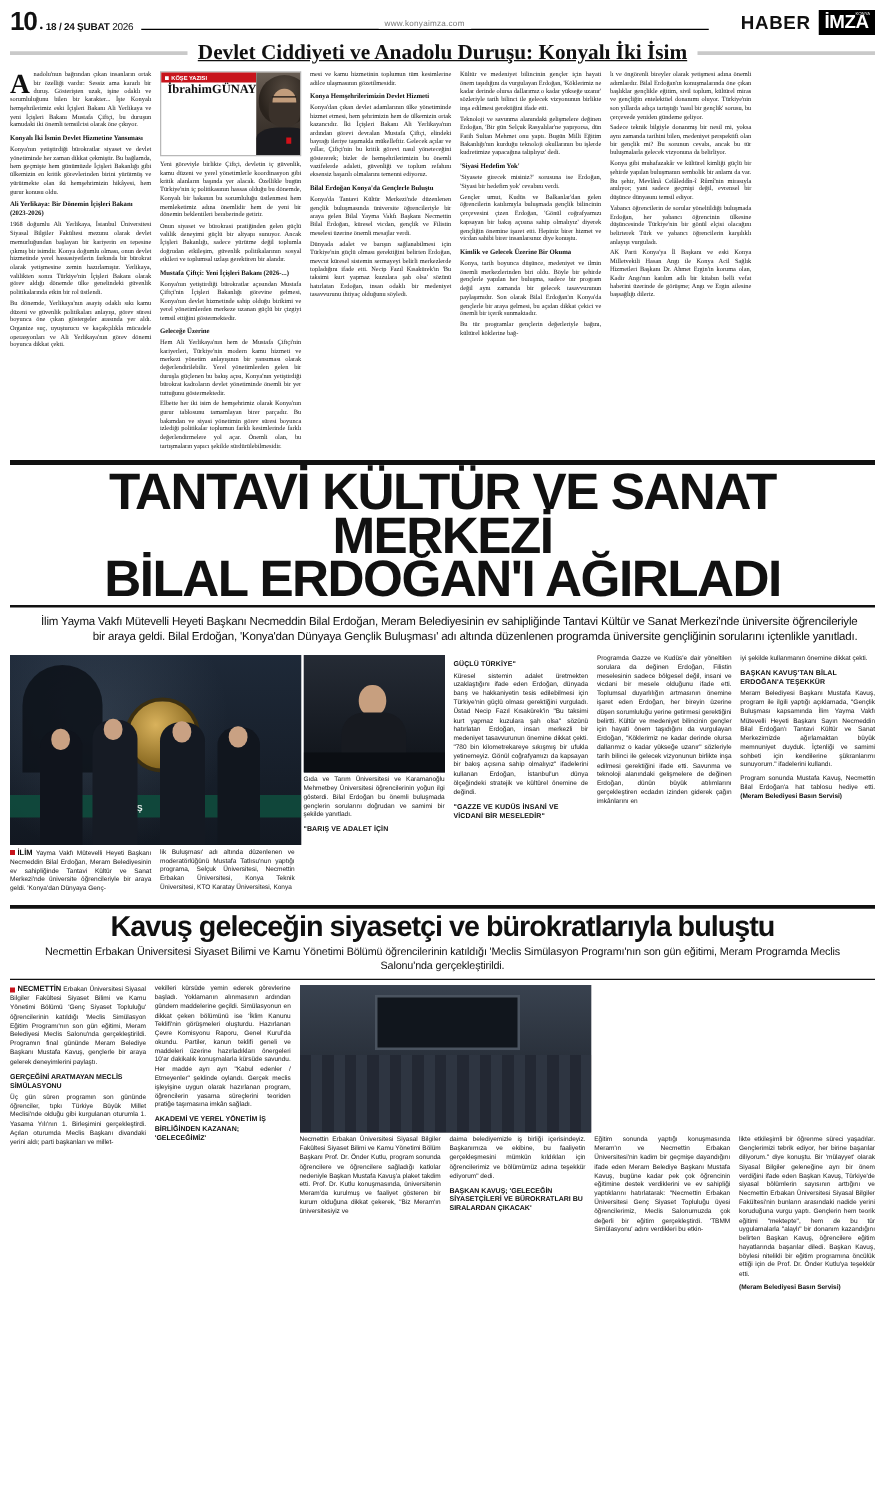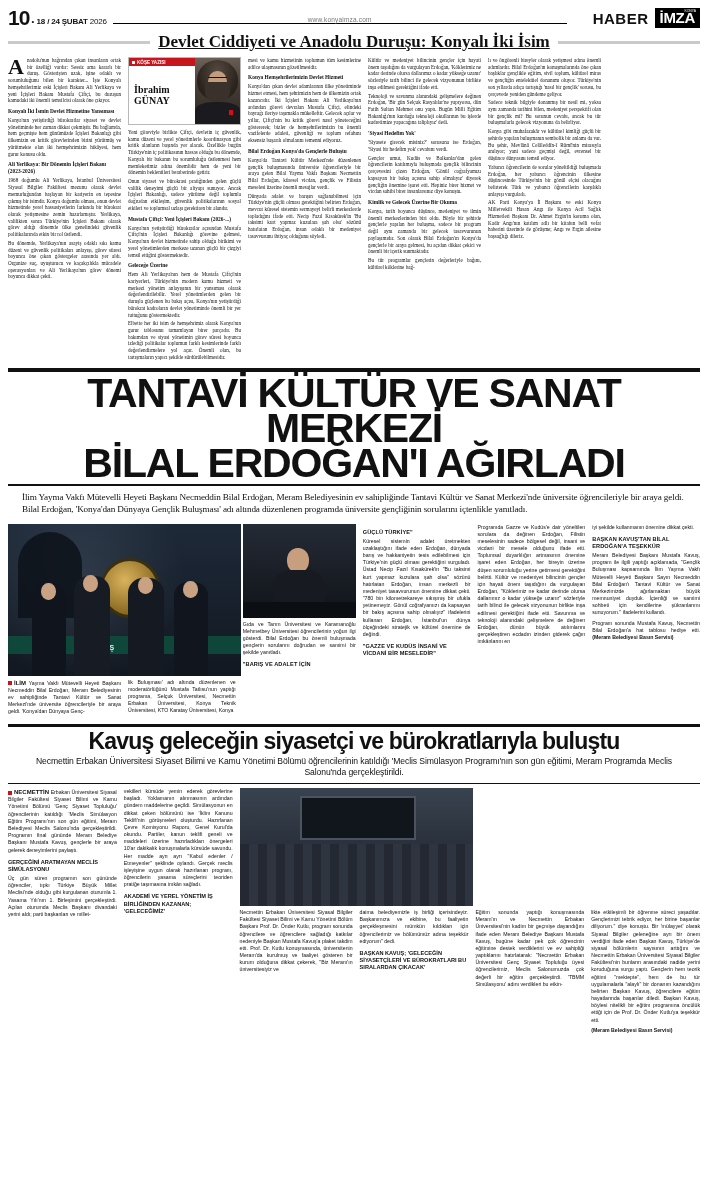--- a/index.html
+++ b/index.html
@@ -37,39 +37,39 @@
   .op-col{width:113px;}
   .op-col p{margin:0 0 2px 0;font-size:5.1px;line-height:1.32;text-align:justify;hyphens:auto;}
   .op-sub{font-weight:bold;font-size:5.4px;line-height:1.3;margin:4px 0 2px 0;}
   .dropcap::first-letter{float:left;font-size:22px;line-height:18px;padding:1px 3px 0 0;font-weight:bold;}
 
   .author-card{width:113px;border:1px solid #b8b8b8;display:flex;margin-bottom:4px;height:68px;box-sizing:border-box;}
   .ac-left{flex:1;display:flex;flex-direction:column;}
   .ac-tag{background:#c8141c;color:#fff;font-family:"Liberation Sans",sans-serif;font-weight:bold;font-size:4.6px;
     padding:1.5px 3px;display:flex;align-items:center;gap:2px;}
   .ac-tag .sq{width:3px;height:3px;background:#fff;display:inline-block;}
-  .ac-name{flex:1;display:flex;flex-direction:column;justify-content:center;padding-left:5px;}
+  .ac-name{flex:1;display:flex;flex-direction:row;justify-content:center;padding-left:5px;}
   .ac-n1{font-size:10px;font-weight:bold;line-height:11px;}
   .ac-n2{font-size:10px;font-weight:bold;line-height:11px;}
   .ac-photo{width:45px;background:linear-gradient(175deg,#6d6258 0%,#453c35 45%,#2b2520 100%);position:relative;overflow:hidden;}
   .ac-photo .hair{position:absolute;left:2px;top:2px;width:41px;height:40px;border-radius:50% 50% 45% 45%;
     background:radial-gradient(ellipse at 50% 30%,#554a40 0%,#2a231d 70%);}
   .ac-photo .face{position:absolute;left:13px;top:13px;width:19px;height:22px;border-radius:48%;background:#c29d7c;}
   .ac-photo .beard{position:absolute;left:10px;top:24px;width:25px;height:20px;border-radius:0 0 50% 50%;background:#3a312a;}
   .ac-photo .body{position:absolute;left:0px;bottom:0;width:45px;height:22px;background:#1b1b1f;border-radius:40% 40% 0 0;}
   .ac-photo .glasses{position:absolute;left:13px;top:19px;width:19px;height:4px;border-top:1px solid #15110e;}
   .ac-photo .flag{position:absolute;right:7px;bottom:9px;width:4px;height:5px;background:#d21019;}
 
   
   .band-top{height:4px;background:#111;margin-top:5px;}
   .bigtitle{text-align:center;font-family:"Liberation Sans",sans-serif;font-weight:bold;
     font-size:41px;line-height:35px;letter-spacing:-1.2px;padding:4px 0 3px 0;}
   .bigtitle .l2{display:block;}
   .band-bot{height:2px;background:#111;}
-  .deck{text-align:left;font-family:Liberation Serif, serif;font-size:9.2px;line-height:12.5px;
+  .deck{text-align:right;font-family:Liberation Sans, sans-serif;font-size:9.2px;line-height:12.5px;
     padding:5px 14px 6px 14px;letter-spacing:-.15px;}
 
   
   .a1{display:flex;gap:7px;margin-top:2px;}
   .a1 .col{width:113px;}
   .a1 p{margin:0 0 3px 0;font-size:5.2px;line-height:1.38;text-align:justify;font-family:"Liberation Sans",sans-serif;}
   .a1 .sub{font-family:"Liberation Sans",sans-serif;font-weight:bold;font-size:5.6px;line-height:1.28;margin:5px 0 2px 0;letter-spacing:.1px;}
   .lead-mark{display:inline-block;width:4px;height:4px;background:#c8141c;margin-right:2px;vertical-align:middle;}
   .lead-word{font-family:"Liberation Sans",sans-serif;font-weight:bold;font-size:6px;}
 

